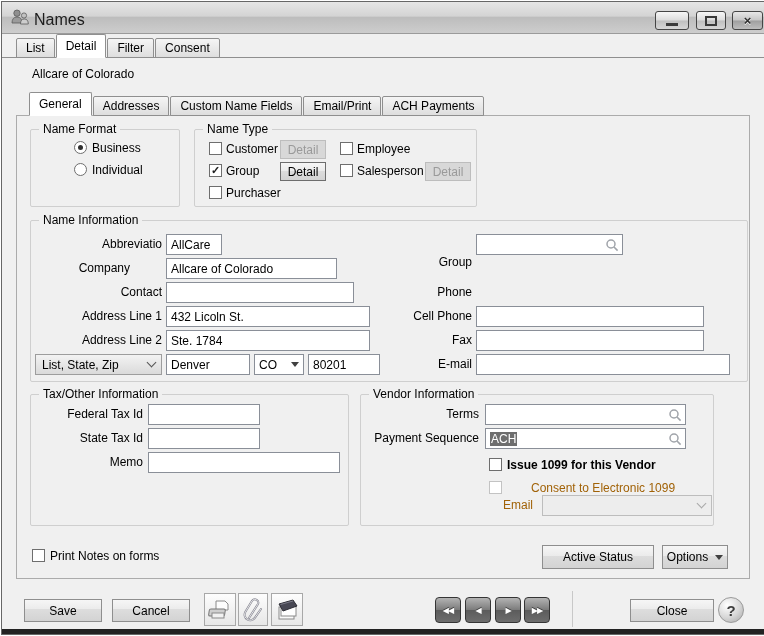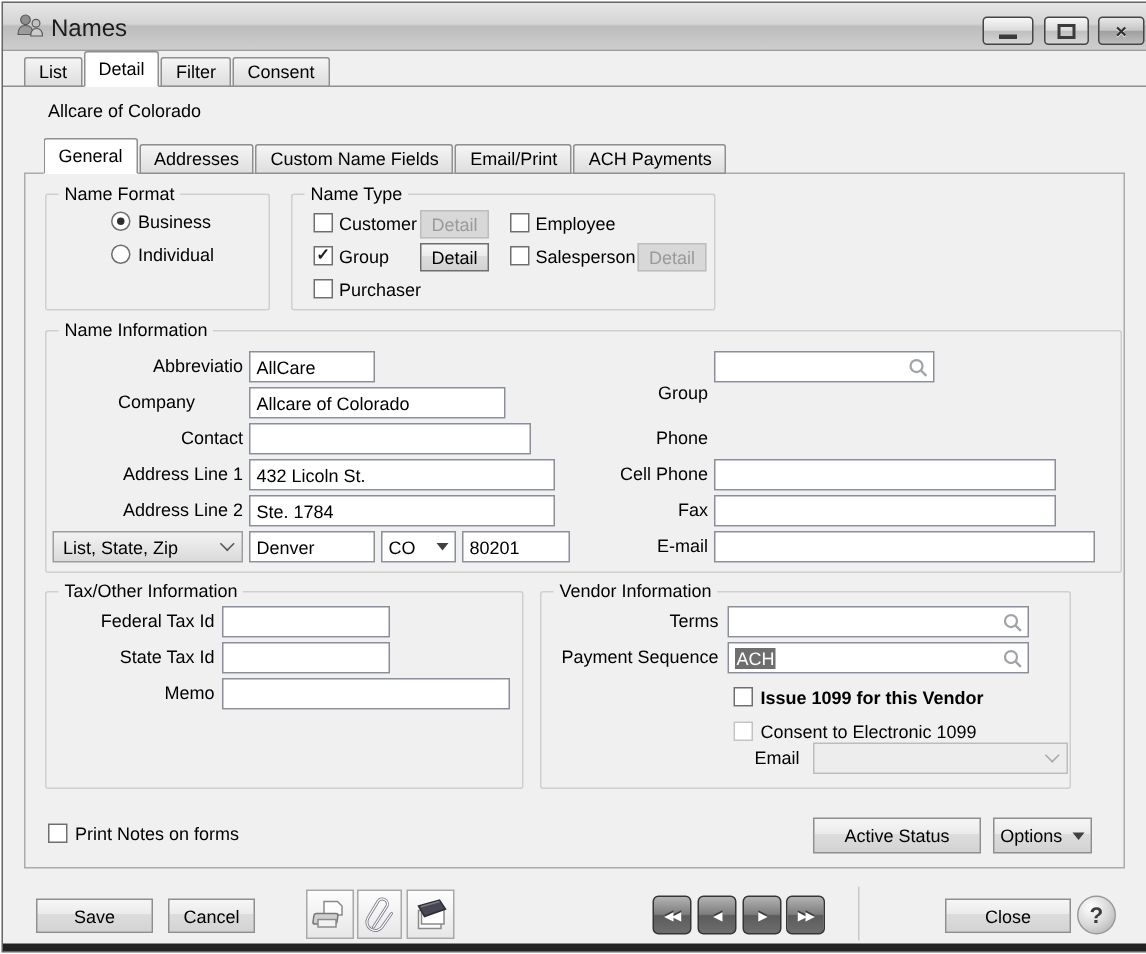--- a/index.html
+++ b/index.html
@@ -28,21 +28,21 @@
   .tab{display:flex;align-items:center;height:20px;padding:0 9px;margin-right:1px;
     background:linear-gradient(#f5f5f5,#dedede);border:1px solid #8f8f8f;border-bottom:1px solid #8f8f8f;
     border-radius:2px 2px 0 0;position:relative;z-index:1;box-sizing:border-box;}
   .tab.active{height:24px;background:#fff;border-bottom:1px solid #fff;z-index:3;}
   
   .panel{position:absolute;left:14px;top:113px;width:734px;height:464px;
     border:1px solid #ababab;background:#f0f0f0;box-sizing:border-box;}
   .group{position:absolute;border:1px solid #cfcfcf;border-radius:2px;text-align:right;}
   .legend{position:absolute;top:-8px;left:8px;background:#f0f0f0;padding:0 4px;white-space:nowrap;}
   .lbl{position:absolute;white-space:nowrap;}
-  .lbl.dim{color:#000000;}
+  .lbl.dim{color:#a16207;margin-left:24px;}
   
   .tf{position:absolute;height:21px;background:#fff;border:1px solid #8a8f98;
     padding:0 4px;display:flex;align-items:center;box-sizing:border-box;white-space:nowrap;overflow:hidden;}
   .tf .sel{background:#6e6e6e;color:#fff;padding:0 1px;}
   .lookup-svg{position:absolute;right:3px;top:3px;}
   .combo{position:absolute;height:21px;box-sizing:border-box;display:flex;align-items:center;
     justify-content:space-between;padding:0 6px;}
   .combo.gray{background:linear-gradient(#f3f3f3,#dadada);border:1px solid #9d9d9d;}
   .combo.white{background:#fff;border:1px solid #8a8f98;padding:0 4px;}
   .combo.disabled{background:#ededed;border:1px solid #bdbdbd;color:#9e9e9e;}
@@ -176,21 +176,21 @@
     <span>Detail</span>
   </div>
   <span class="cb" style="left:207px;top:184px;"></span>
   <span class="lbl" style="left:224px;top:184px;">Purchaser</span>
 
   <div class="group" style="left:28px;top:218px;width:716px;height:160px;">
     <span class="legend">Name Information</span>
   </div>
 
   <span class="lbl" style="right:602px;top:235px;">Abbreviatio</span>
-  <div class="tf" style="left:164px;top:232px;width:84px;">
+  <div class="tf" style="left:164px;top:232px;width:56px;">
       <span>AllCare</span>
     </div>
 
   <span class="lbl" style="right:634px;top:259px;">Company</span>
   <div class="tf" style="left:164px;top:256px;width:171px;">
       <span>Allcare of Colorado</span>
     </div>
 
   <span class="lbl" style="right:602px;top:283px;">Contact</span>
   <div class="tf" style="left:164px;top:280px;width:188px;">
@@ -299,21 +299,21 @@
     <span>Active Status</span>
   </div>
   <div class="btn" style="left:660px;top:543px;width:66px;height:24px;gap:7px;">
     <span>Options</span>
     <span class="tri-down"></span>
   </div>
 
   <div class="btn" style="left:22px;top:597px;width:78px;height:23px;">
     <span>Save</span>
   </div>
-  <div class="btn" style="left:110px;top:597px;width:58px;height:23px;">
+  <div class="btn" style="left:110px;top:597px;width:78px;height:23px;">
     <span>Cancel</span>
   </div>
 
   <div class="iconbtn" style="left:202px;top:591px;">
     <svg width="24" height="24" viewBox="0 0 24 24">
       <path d="M8 3 h9 l3 3 v6 h-12 z" fill="#fdfdfd" stroke="#8a8a8a" stroke-width="1"></path>
       <rect x="3" y="11" width="16" height="7" rx="1.5" fill="#cfcfcf" stroke="#777" stroke-width="1" transform="skewX(-8)"></rect>
       <rect x="4" y="15" width="12" height="5" fill="#f2f2f2" stroke="#8a8a8a" stroke-width="1"></rect>
     </svg>
   </div>

